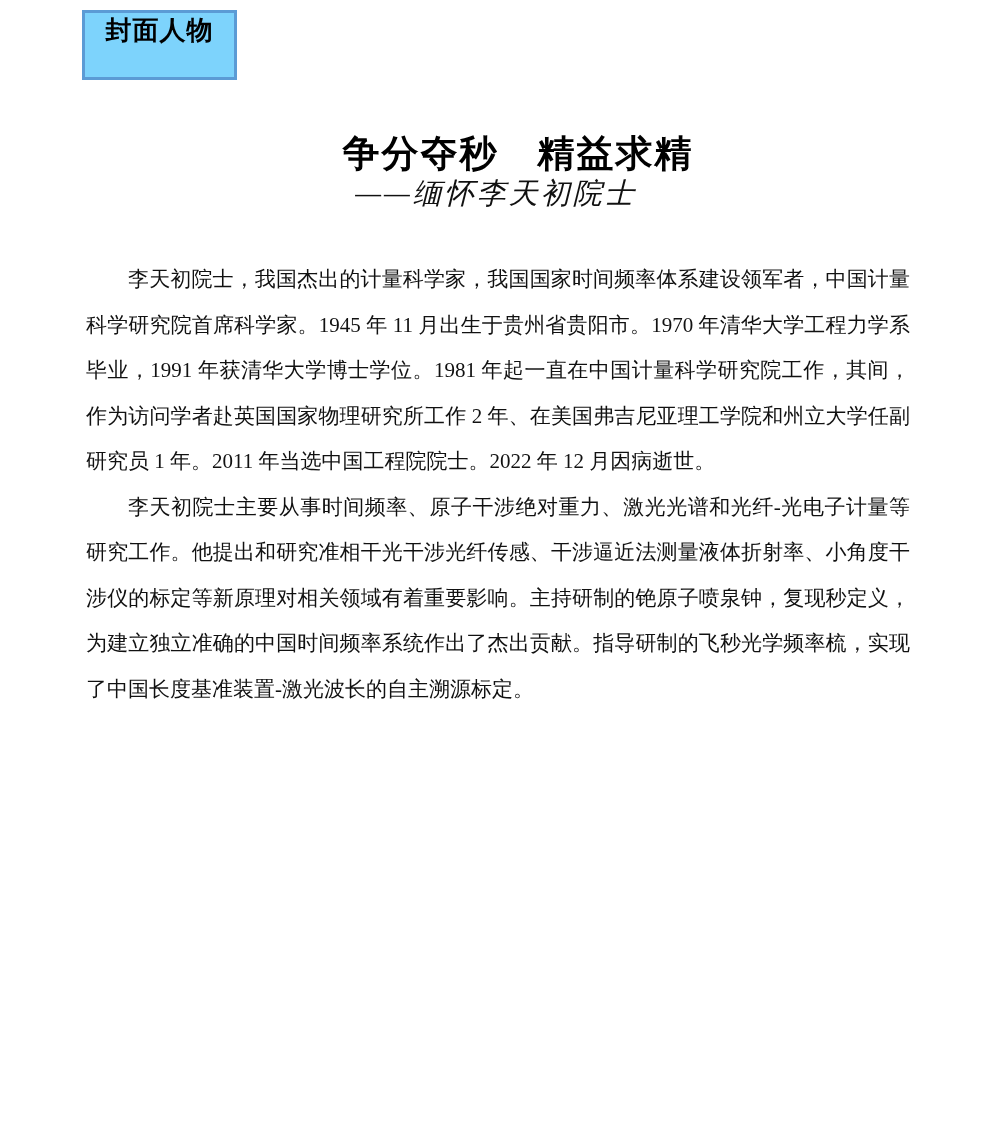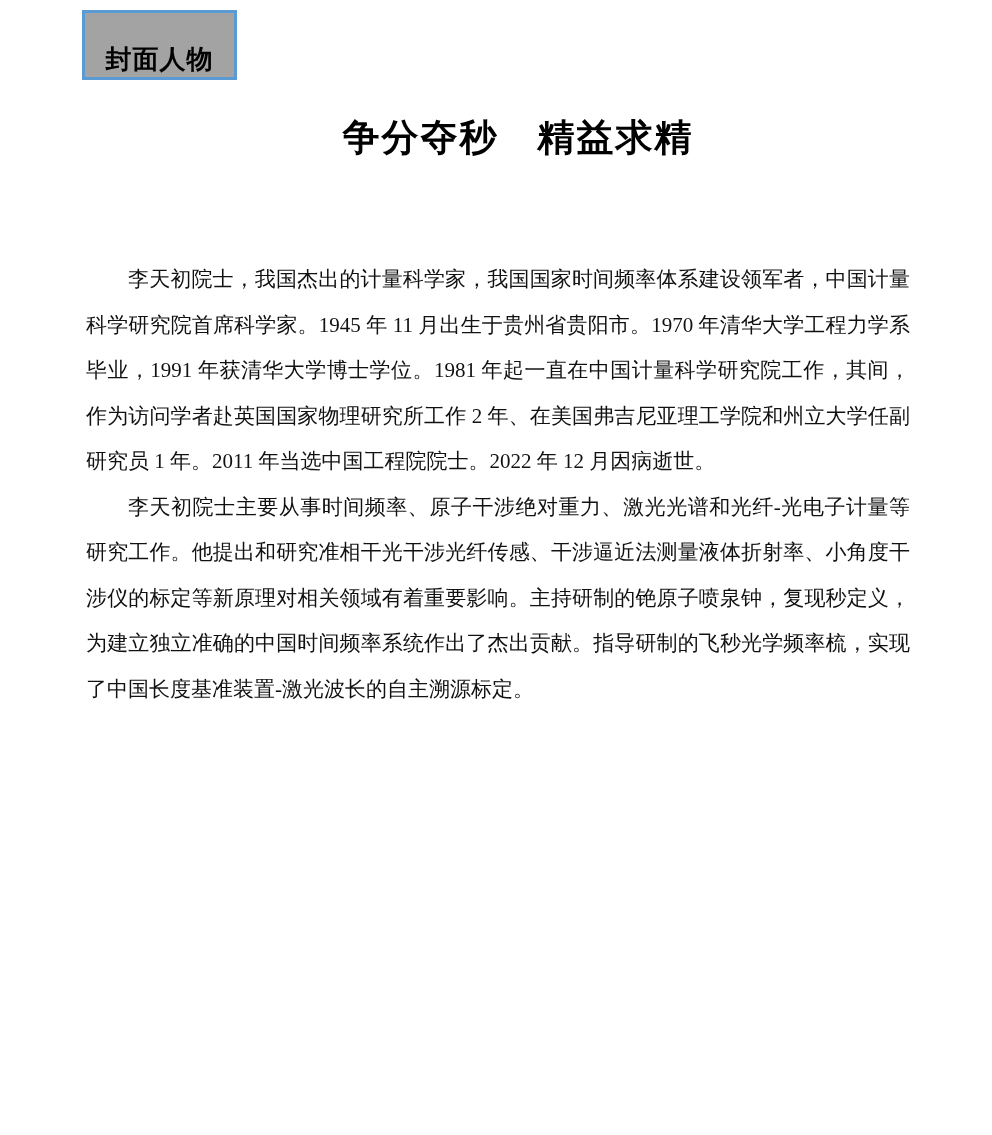--- a/index.html
+++ b/index.html
@@ -15,38 +15,38 @@
     overflow: hidden;
     color: #1a1a1a;
   }
   .badge {
     position: absolute;
     left: 82px;
     top: 10px;
     width: 149px;
     height: 64px;
     border: 3px solid #5b9bd5;
-    background: #a3a3a3;
+    background: #7dd3fc;
     display: flex;
-    align-items: flex-end;
+    align-items: flex-start;
     justify-content: center;
   }
   .badge-label {
     font-family: "Liberation Sans", "DejaVu Sans", sans-serif;
     font-weight: 700;
     font-size: 26px;
     letter-spacing: 1px;
     color: #000000;
   }
   .doc-title {
     position: absolute;
     left: 0;
     right: 0;
     top: 119px;
-    margin: 0;
+    margin: 16px;
     text-align: center;
     font-family: "Liberation Sans", "DejaVu Sans", sans-serif;
     font-weight: 700;
     font-size: 37px;
     line-height: 1.05;
     letter-spacing: 2px;
     color: #000000;
     white-space: pre;
     padding-left: 44px;
   }
@@ -86,19 +86,20 @@
 <body>
 
 <div class="page">
 
   <div class="badge">
     <span class="badge-label">封面人物</span>
   </div>
 
   <h1 class="doc-title">争分夺秒　精益求精</h1>
 
+  <h2 class="doc-subtitle">——缅怀李天初院士</h2>
 
   <div class="doc-body">
     <p>李天初院士，我国杰出的计量科学家，我国国家时间频率体系建设领军者，中国计量科学研究院首席科学家。1945 年 11 月出生于贵州省贵阳市。1970 年清华大学工程力学系毕业，1991 年获清华大学博士学位。1981 年起一直在中国计量科学研究院工作，其间，作为访问学者赴英国国家物理研究所工作 2 年、在美国弗吉尼亚理工学院和州立大学任副研究员 1 年。2011 年当选中国工程院院士。2022 年 12 月因病逝世。</p>
     <p>李天初院士主要从事时间频率、原子干涉绝对重力、激光光谱和光纤-光电子计量等研究工作。他提出和研究准相干光干涉光纤传感、干涉逼近法测量液体折射率、小角度干涉仪的标定等新原理对相关领域有着重要影响。主持研制的铯原子喷泉钟，复现秒定义，为建立独立准确的中国时间频率系统作出了杰出贡献。指导研制的飞秒光学频率梳，实现了中国长度基准装置-激光波长的自主溯源标定。</p>
   </div>
 
 </div>
 
 </body></html>

